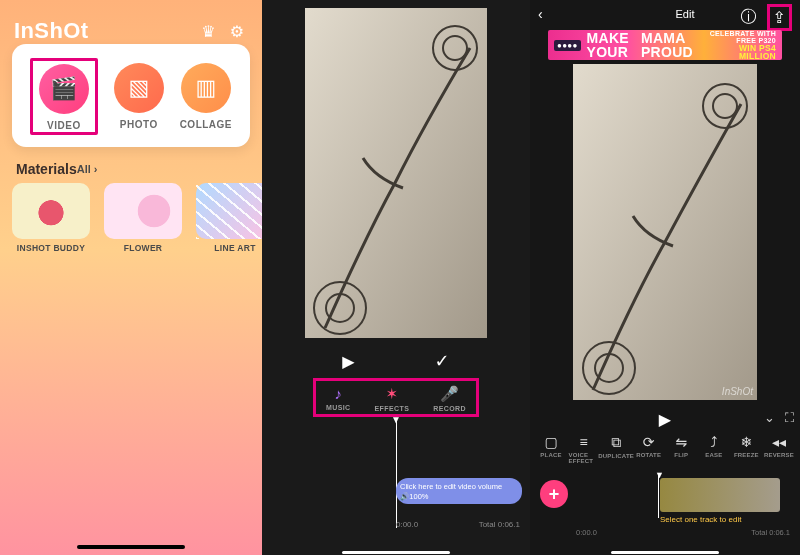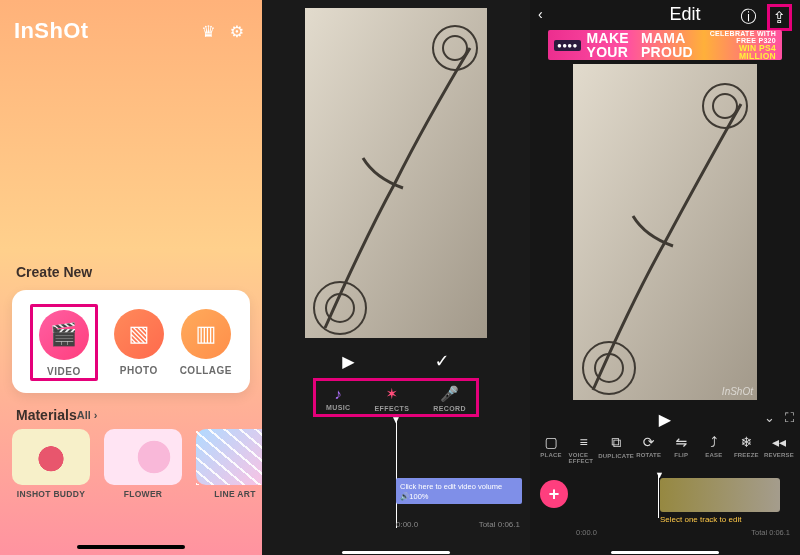--- a/index.html
+++ b/index.html
@@ -77,35 +77,35 @@
   .audio-item { display:flex; flex-direction:column; align-items:center; gap:2px; }
   .audio-item .ic { font-size:15px; }
   .audio-item .lbl { font-size:7px; color:#9a9a9a; font-weight:600; letter-spacing:0.4px;}
   .music-ic { color:#b070ff; }
   .effects-ic { color:#ff4d7a; }
   .record-ic { color:#ff9a3d; }
   .tl-playhead { position:absolute; top:418px; left:50%; width:1px; height:110px; background:#fff;}
   .tl-caret { position:absolute; top:414px; left:50%; transform:translateX(-50%); color:#fff; font-size:10px;}
   .tl-strip {
     position:absolute; top:478px; left:134px; width:126px; height:26px;
-    background:#7f8fe8; border-radius:2px; font-size:7.5px; color:#fff;
+    background:#7f8fe8; border-radius:12px; font-size:7.5px; color:#fff;
     padding:3px 4px; display:flex; flex-direction:column; justify-content:space-around;
   }
   .tl-time { position:absolute; top:520px; left:134px; font-size:8px; color:#888;}
   .tl-total { position:absolute; top:520px; right:10px; font-size:8px; color:#888;}
   .edit1-bar { position:absolute; bottom:1px; left:50%; transform:translateX(-50%);
     width:108px; height:3px; background:#fff; border-radius:3px; }
 
   
   .panel-edit2 {
     width: 270px; height:555px; background:#161616; position:relative; color:#fff;
   }
   .e2-top { position:absolute; top:6px; left:0; right:0; display:flex;
     align-items:center; padding:0 8px; gap:8px; font-size:14px; }
-  .e2-title { position:absolute; left:50%; transform:translateX(-50%); font-size:18px;padding-left:40px;}
+  .e2-title { position:absolute; left:50%; transform:translateX(-50%); font-size:11px;padding-left:40px;}
   .e2-top-icons { position:absolute; right:8px; top:4px; display:flex; gap:10px; align-items:center;}
   .hl-share { border:3px solid #e5007a; padding:1px 3px; }
   .ad-banner {
     position:absolute; top:30px; left:50%; transform:translateX(-50%);
     width:234px; height:30px; border-radius:2px;
     background:linear-gradient(90deg,#ec2e8f,#ff4fa2,#ffb03a,#ff4fa2);
     display:flex; align-items:center; font-size:9px; font-weight:800;
     color:#fff; padding:0 6px; gap:6px; letter-spacing:0.3px;
   }
   .ad-left { display:flex; flex-direction:row; line-height:1; font-size:14px;}
@@ -159,21 +159,20 @@
 
 <div class="panel-home">
   <div class="home-top">
     <div class="logo">InShOt</div>
     <div class="home-top-icons">
       <span>♛</span>
       <span>⚙</span>
     </div>
   </div>
 
-  <div class="section-label">Create New</div>
 
   <div class="create-card">
     <div class="create-item hl-video">
       <div class="create-circle c-video">
           <span>🎬</span>
         </div>
       <div class="create-label">VIDEO</div>
     </div>
     <div class="create-item">
       <div class="create-circle c-photo">

